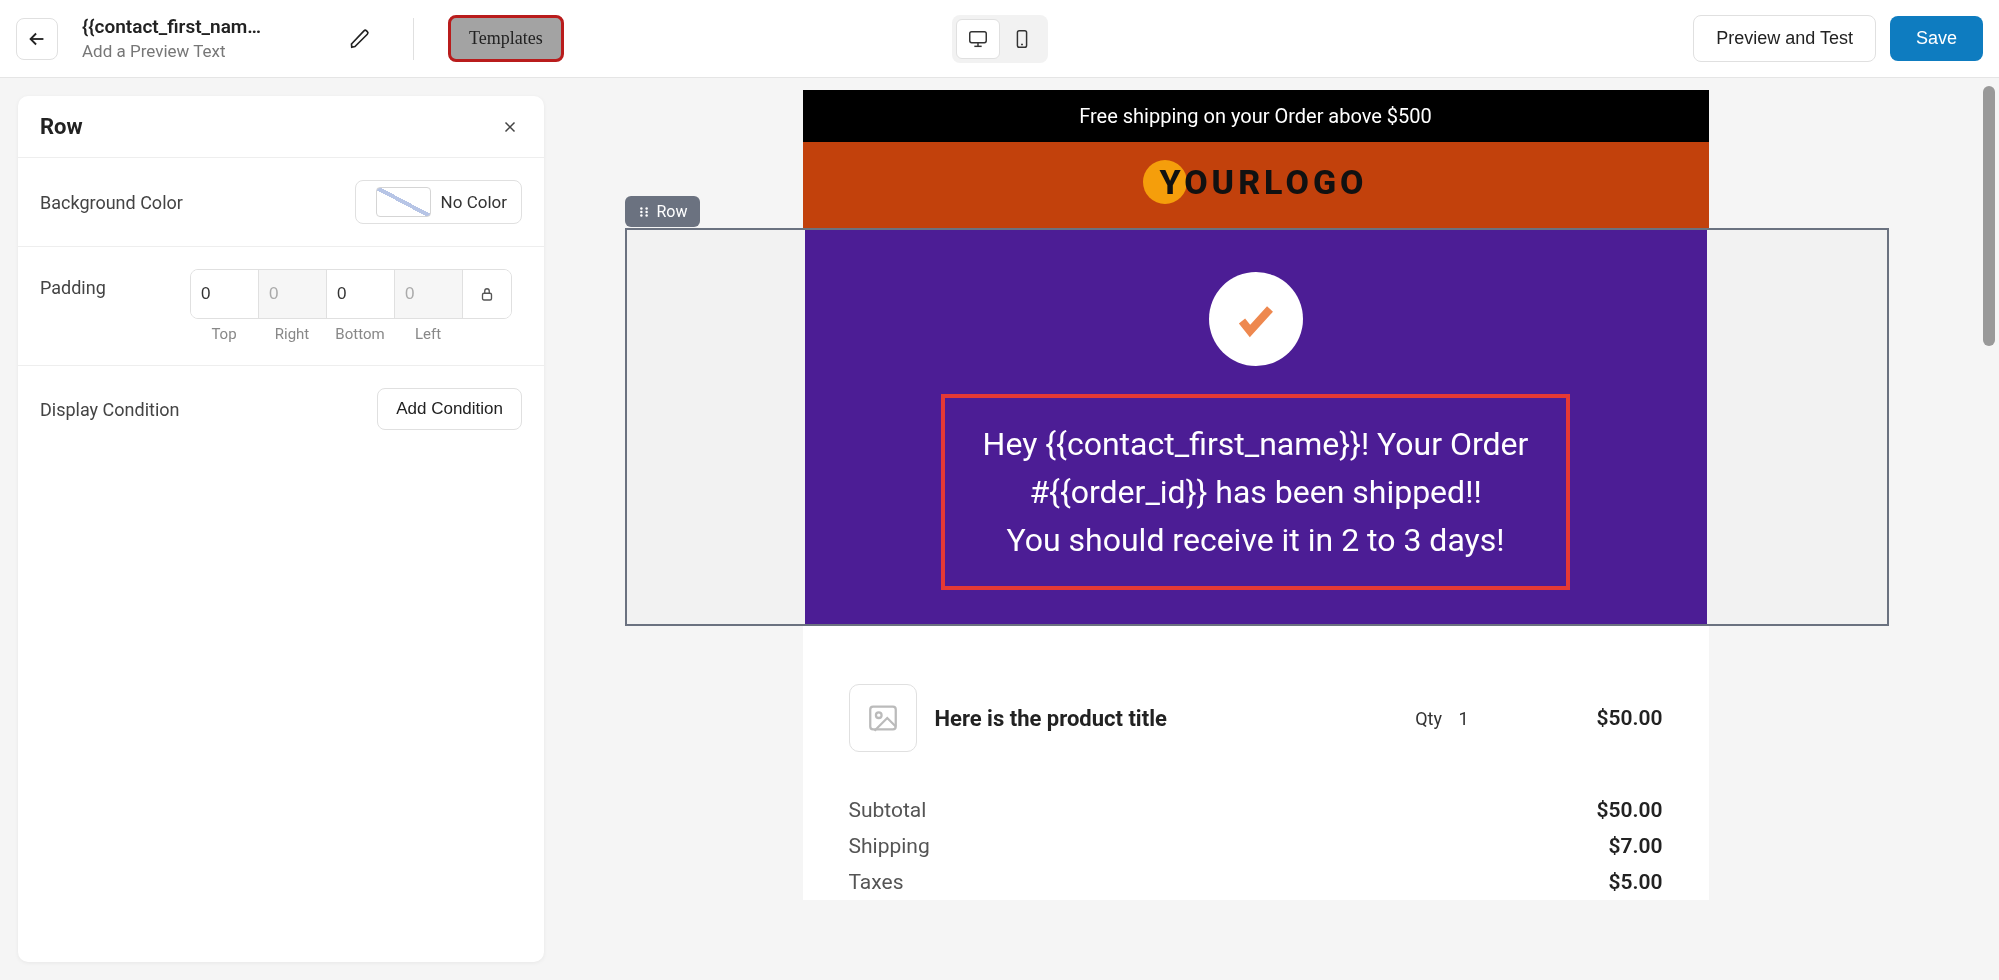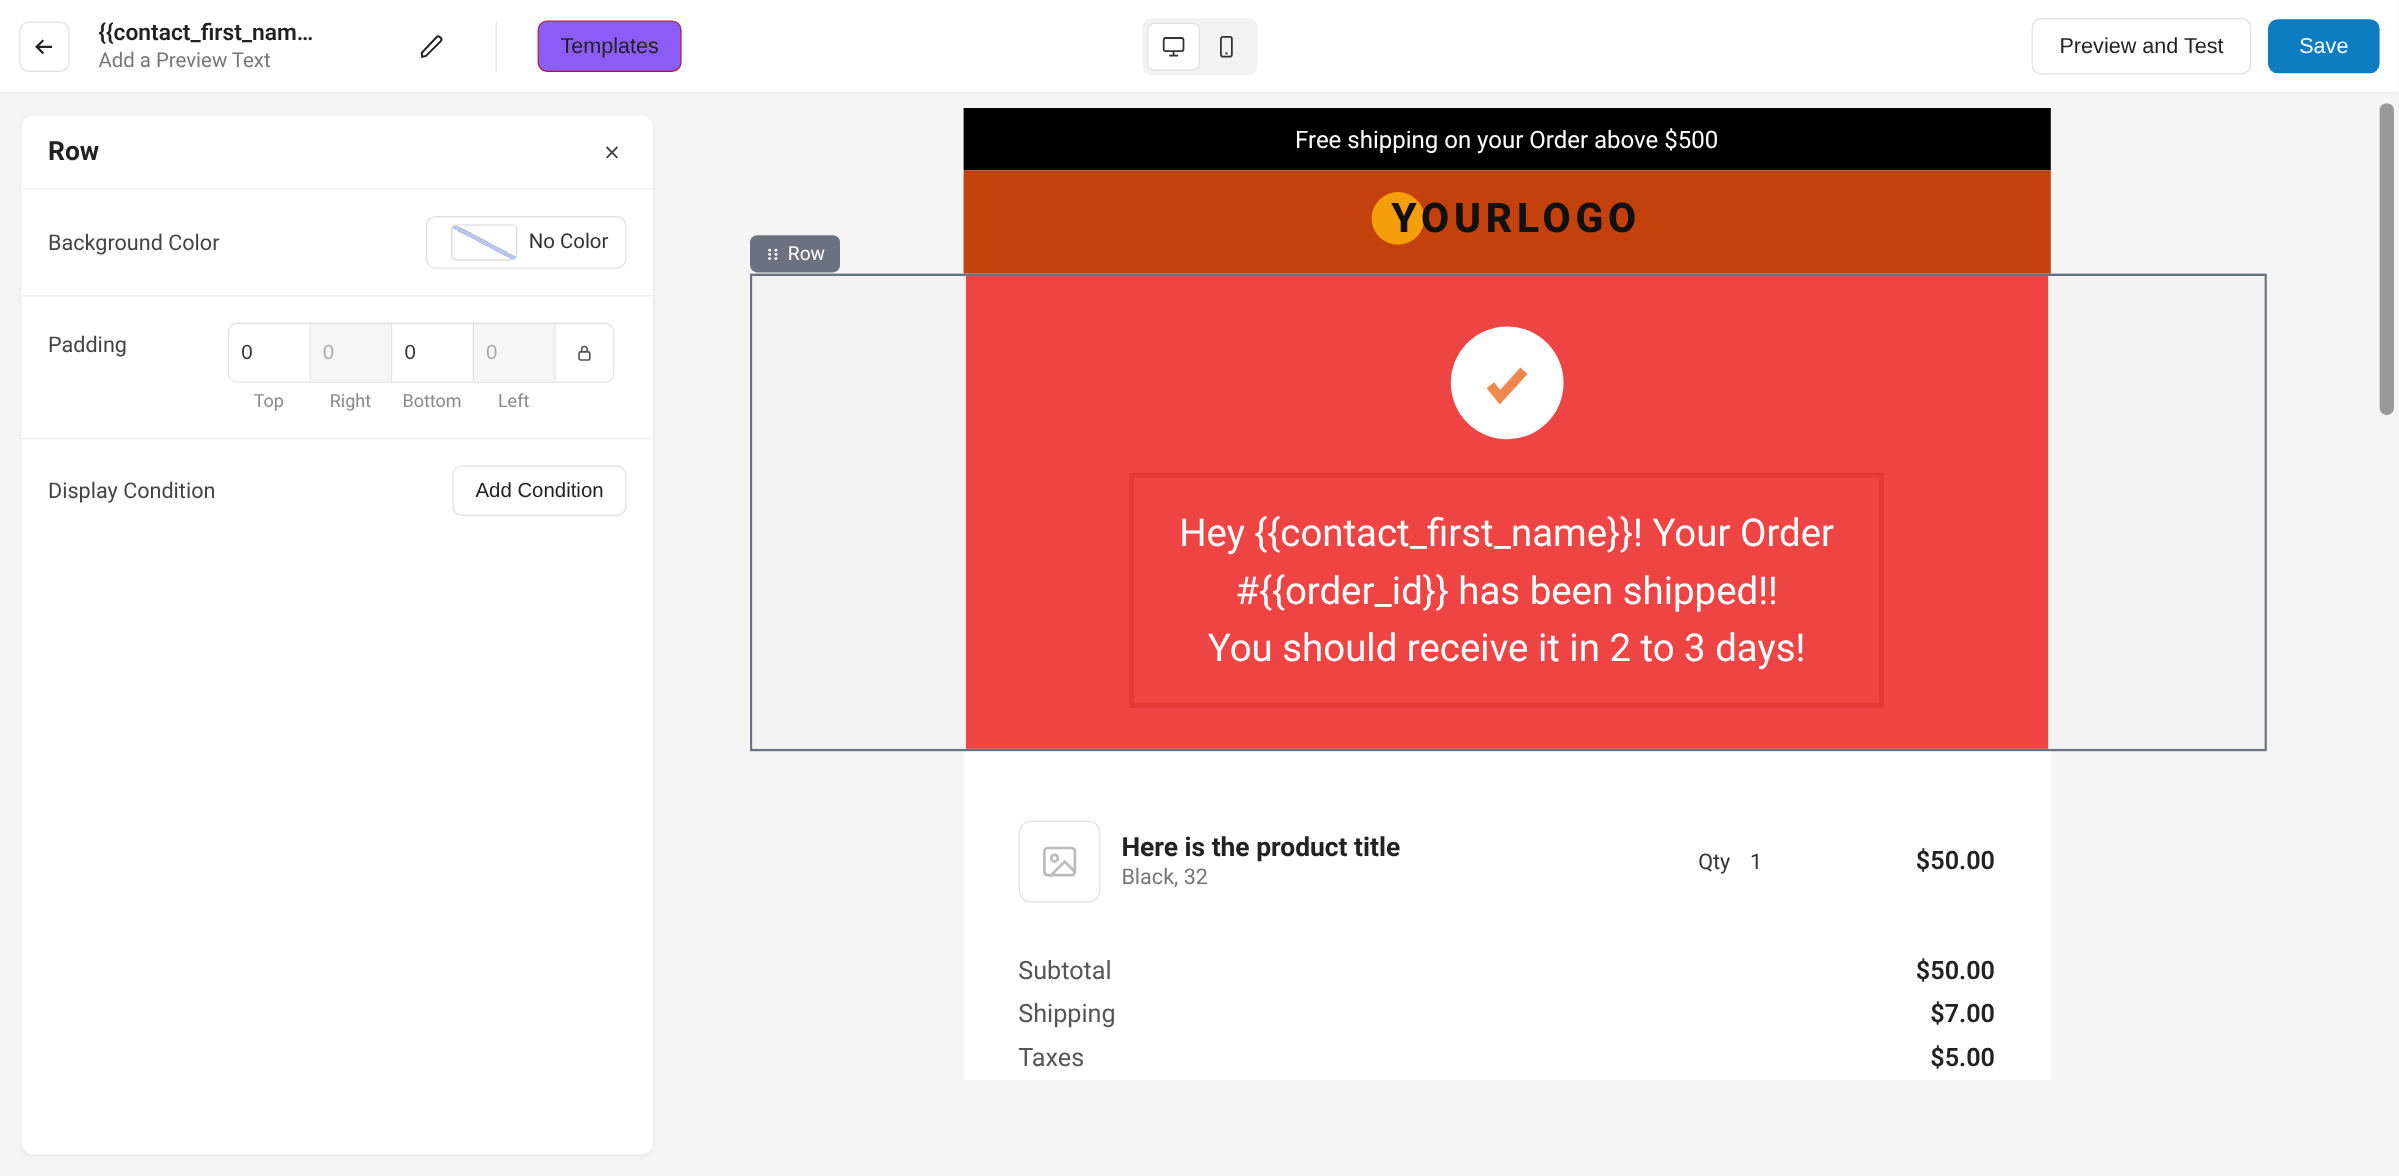--- a/index.html
+++ b/index.html
@@ -11,21 +11,21 @@
 .topbar { display: flex; align-items: center; background: #fff; border-bottom: 1px solid #e5e5e5; padding: 10px 16px; height: 78px; }
 .topbar-left { display: flex; align-items: center; gap: 24px; flex: 1; }
 .back-btn { width: 42px; height: 42px; border: 1px solid #e0e0e0; border-radius: 8px; background: #fff; display: flex; align-items: center; justify-content: center; cursor: pointer; }
 .back-btn svg { width: 22px; height: 22px; }
 .title-block { display: flex; flex-direction: column; line-height: 1.3; min-width: 200px; max-width: 210px; }
 .title-text { font-size: 19px; font-weight: 600; color: #222; white-space: nowrap; overflow: hidden; text-overflow: ellipsis; }
 .subtitle-text { font-size: 17px; color: #777; }
 .pencil-btn { width: 38px; height: 38px; background: transparent; border: none; display: flex; align-items: center; justify-content: center; cursor: pointer; margin-left: 35px; }
 .pencil-btn svg { width: 22px; height: 22px; stroke: #222; fill: none; stroke-width: 1.8; }
 .divider-v { width: 1px; height: 42px; background: #e0e0e0; margin: 0 10px; }
-.templates-btn { border: 1px solid #b91c1c; border-radius: 8px; background: #8b5cf6; padding: 10px 18px; font-size: 18px; color: #222; cursor: pointer; }
+.templates-btn { border: 3px solid #b91c1c; border-radius: 8px; background: #a3a3a3; padding: 10px 18px; font-size: 18px; color: #222; cursor: pointer; font-family: Liberation Serif, serif; }
 
 .topbar-center { display: flex; align-items: center; gap: 0; }
 .device-toggle { display: flex; background: #f2f2f2; border-radius: 8px; padding: 4px; }
 .device-btn { width: 44px; height: 40px; border: none; background: transparent; border-radius: 6px; display: flex; align-items: center; justify-content: center; cursor: pointer; }
 .device-btn.active { background: #fff; border: 1px solid #e0e0e0; }
 .device-btn svg { width: 22px; height: 22px; stroke: #333; fill: none; stroke-width: 1.6; }
 
 .topbar-right { display: flex; align-items: center; gap: 14px; flex: 1; justify-content: flex-end; }
 .preview-btn { border: 1px solid #e0e0e0; border-radius: 8px; background: #fff; padding: 12px 22px; font-size: 18px; color: #222; cursor: pointer; font-weight: 500; }
 .save-btn { border: none; border-radius: 8px; background: #0e7cc0; padding: 12px 26px; font-size: 18px; color: #fff; cursor: pointer; font-weight: 500; }
@@ -74,21 +74,21 @@
 .logo-row { text-align: center; padding: 18px 0 20px; background: #c2410c; }
 .logo { display: inline-flex; align-items: center; font-size: 34px; font-weight: 800; letter-spacing: 4px; color: #111; }
 .logo-circle { width: 44px; height: 44px; border-radius: 50%; background: #f59e0b; margin-right: -28px; }
 
 .selected-row-wrap { position: relative; margin-left: -178px; margin-right: -180px; }
 .row-tag { position: absolute; top: -32px; left: 0; background: #6b7280; color: #fff; padding: 6px 12px; border-radius: 6px; font-size: 16px; display: flex; align-items: center; gap: 6px; }
 .row-tag svg { width: 14px; height: 14px; fill: #fff; }
 .selected-row { border: 2px solid #6b7280; display: flex; }
 .side-col { width: 178px; background: #f2f2f2; }
 .side-col.right { width: 180px; }
-.hero { flex: 1; background: #ef4444; padding: 42px 20px 34px; display: flex; flex-direction: column; align-items: center; }
+.hero { flex: 1; background: #4c1d95; padding: 42px 20px 34px; display: flex; flex-direction: column; align-items: center; }
 .check-circle { width: 94px; height: 94px; border-radius: 50%; background: #fff; display: flex; align-items: center; justify-content: center; margin-bottom: 28px; }
 .check-circle svg { width: 48px; height: 48px; stroke: #ee884f; fill: none; stroke-width: 4; }
 .hero-text-box { border: 4px solid #e53935; padding: 22px 38px; text-align: center; }
 .hero-text { color: #fff; font-size: 32px; line-height: 1.5; font-weight: 400; }
 
 .product-section { padding: 58px 46px 0 46px; }
 .product-row { display: flex; align-items: center; gap: 18px; }
 .product-img { width: 68px; height: 68px; border: 1px solid #e0e0e0; border-radius: 10px; display: flex; align-items: center; justify-content: center; }
 .product-img svg { width: 34px; height: 34px; stroke: #bbb; fill: none; stroke-width: 1.6; }
 .product-info { flex: 1; }
@@ -252,21 +252,20 @@
           <div class="product-row">
             <div class="product-img">
               <svg viewBox="0 0 24 24">
                   <rect x="3" y="4" width="18" height="16" rx="2"></rect>
                   <circle cx="9" cy="10" r="2"></circle>
                   <path d="M21 18l-6-6-9 9"></path>
                 </svg>
             </div>
             <div class="product-info">
               <div class="product-title">Here is the product title</div>
-              <div class="product-variant">Black, 32</div>
             </div>
             <div class="product-qty">
               <span class="qty-label">Qty</span>
               <span>1</span>
             </div>
             <div class="product-price">$50.00</div>
           </div>
         </div>
 
         <div class="totals-section">

